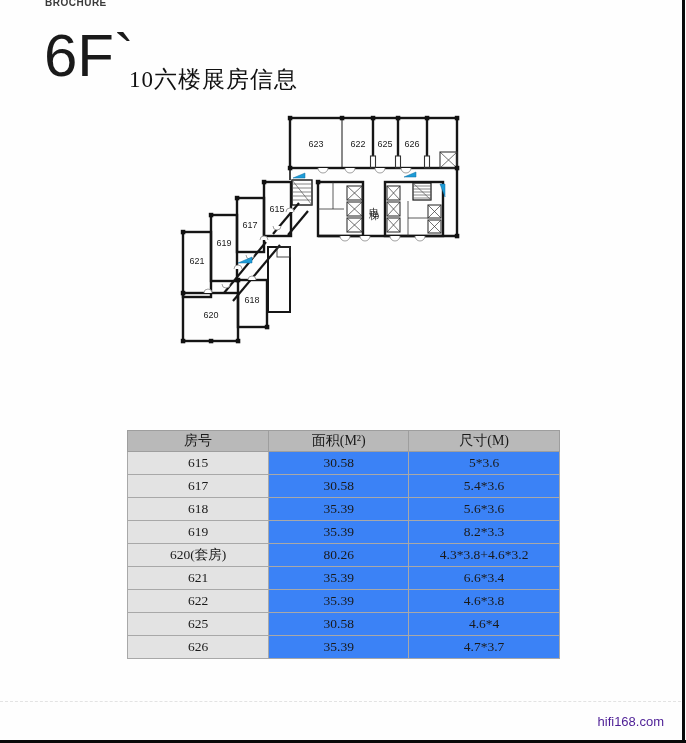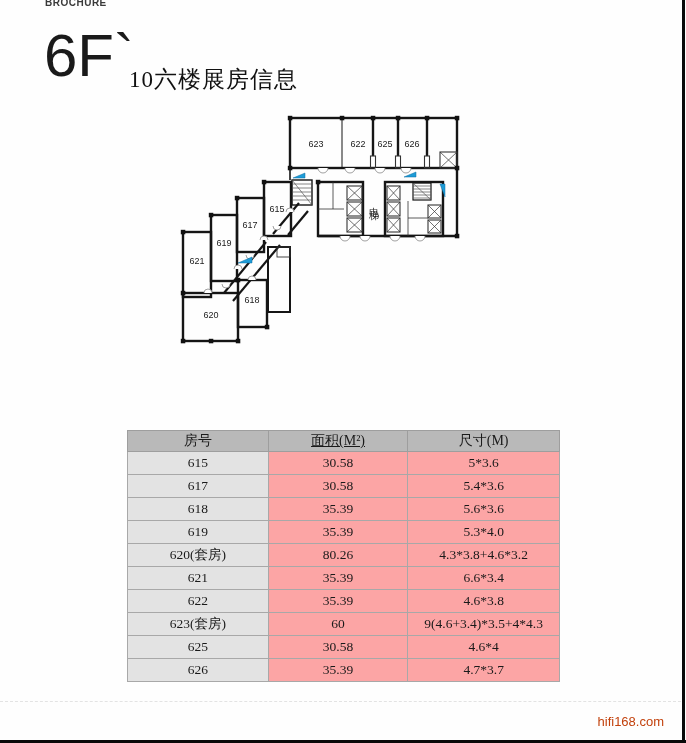--- a/index.html
+++ b/index.html
@@ -10,24 +10,24 @@
   .floor-label{position:absolute;left:44px;top:26px;font-size:60px;line-height:1;
          color:#1a1a1a;font-family:"Liberation Sans",sans-serif;}
   .page-title{position:absolute;left:129px;top:64px;font-size:23px;color:#111;
          font-family:"Liberation Serif",serif;letter-spacing:1px;}
   .plan{position:absolute;left:178px;top:106px;width:300px;height:242px;}
   .room-table{position:absolute;left:127px;top:430px;width:433px;border-collapse:collapse;
          font-family:"Liberation Serif",serif;font-size:13.5px;color:#1a1a1a;
          border:1px solid #9e9e9e;}
   .room-table th{background:#b9b9b9;height:18px;font-weight:normal;font-size:14px;
          border:1px solid #9e9e9e;text-align:center;}
-  .room-table td{height:20px;border:1px solid #a8a8a8;text-align:center;background:#fca5a5;}
+  .room-table td{height:20px;border:1px solid #a8a8a8;text-align:center;background:#3b82f6;}
   .room-table td.c0{background:#e3e3e3;}
-  .col-room{width:142px;margin-top:40px;}.col-area{width:141px;text-decoration:underline;}.col-dim{width:150px;}
-  .watermark{position:absolute;right:22px;top:714px;font-size:13px;color:#c2410c;
+  .col-room{width:142px;margin-top:40px;}.col-area{width:141px;}.col-dim{width:150px;}
+  .watermark{position:absolute;right:22px;top:714px;font-size:13px;color:#4c1d95;
          font-family:"Liberation Sans",sans-serif;}
   .right-border{position:absolute;right:1px;top:0;width:3px;height:743px;background:#090909;}
   .bottom-border{position:absolute;left:0;top:740px;width:686px;height:3px;background:#090909;}
   .fold-line{position:absolute;left:0;top:701px;width:681px;border-top:1px dashed #e3e3e3;}
   svg text{font-family:"Liberation Sans",sans-serif;}
 </style>
 </head>
 <body>
 
 <div class="page">
@@ -182,41 +182,36 @@
           <td>5.4*3.6</td>
         </tr>
       <tr>
           <td class="c0">618</td>
           <td>35.39</td>
           <td>5.6*3.6</td>
         </tr>
       <tr>
           <td class="c0">619</td>
           <td>35.39</td>
-          <td>5.3*4.0</td>
+          <td>8.2*3.3</td>
         </tr>
       <tr>
           <td class="c0">620(套房)</td>
           <td>80.26</td>
           <td>4.3*3.8+4.6*3.2</td>
         </tr>
       <tr>
           <td class="c0">621</td>
           <td>35.39</td>
           <td>6.6*3.4</td>
         </tr>
       <tr>
           <td class="c0">622</td>
           <td>35.39</td>
           <td>4.6*3.8</td>
-        </tr>
-      <tr>
-          <td class="c0">623(套房)</td>
-          <td>60</td>
-          <td>9(4.6+3.4)*3.5+4*4.3</td>
         </tr>
       <tr>
           <td class="c0">625</td>
           <td>30.58</td>
           <td>4.6*4</td>
         </tr>
       <tr>
           <td class="c0">626</td>
           <td>35.39</td>
           <td>4.7*3.7</td>

